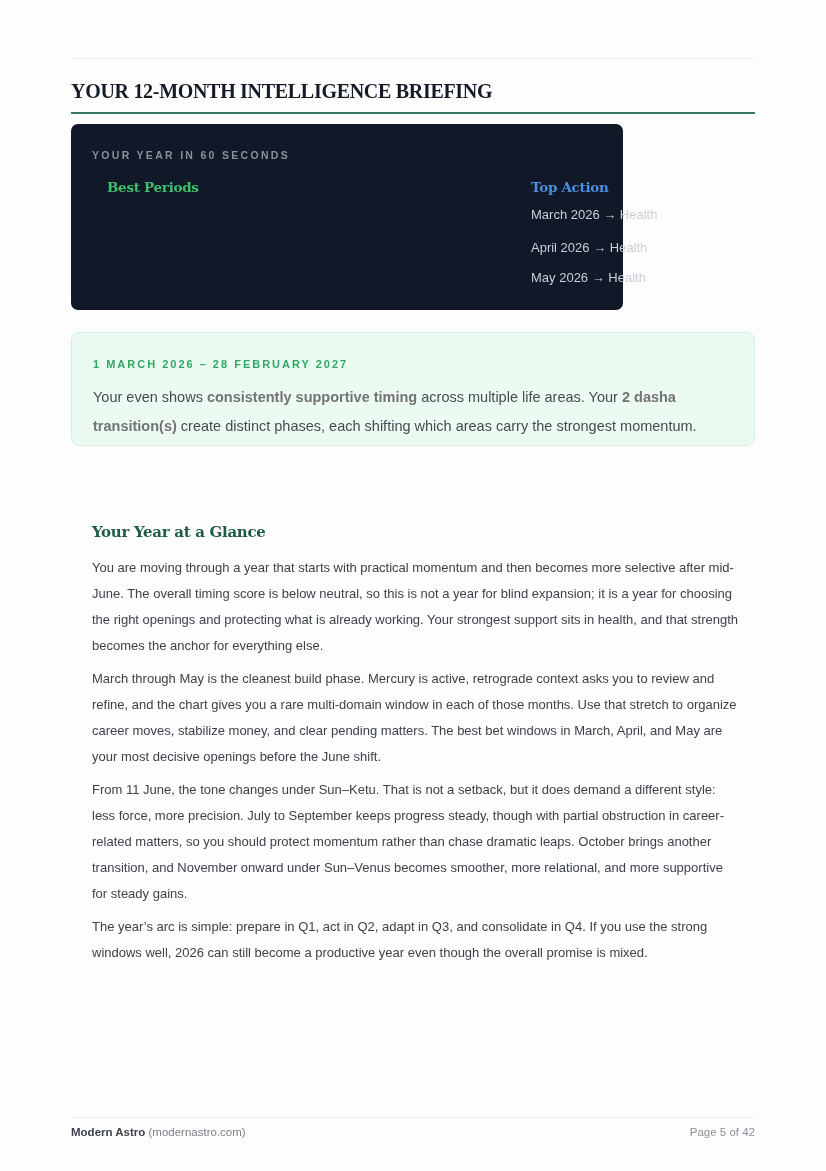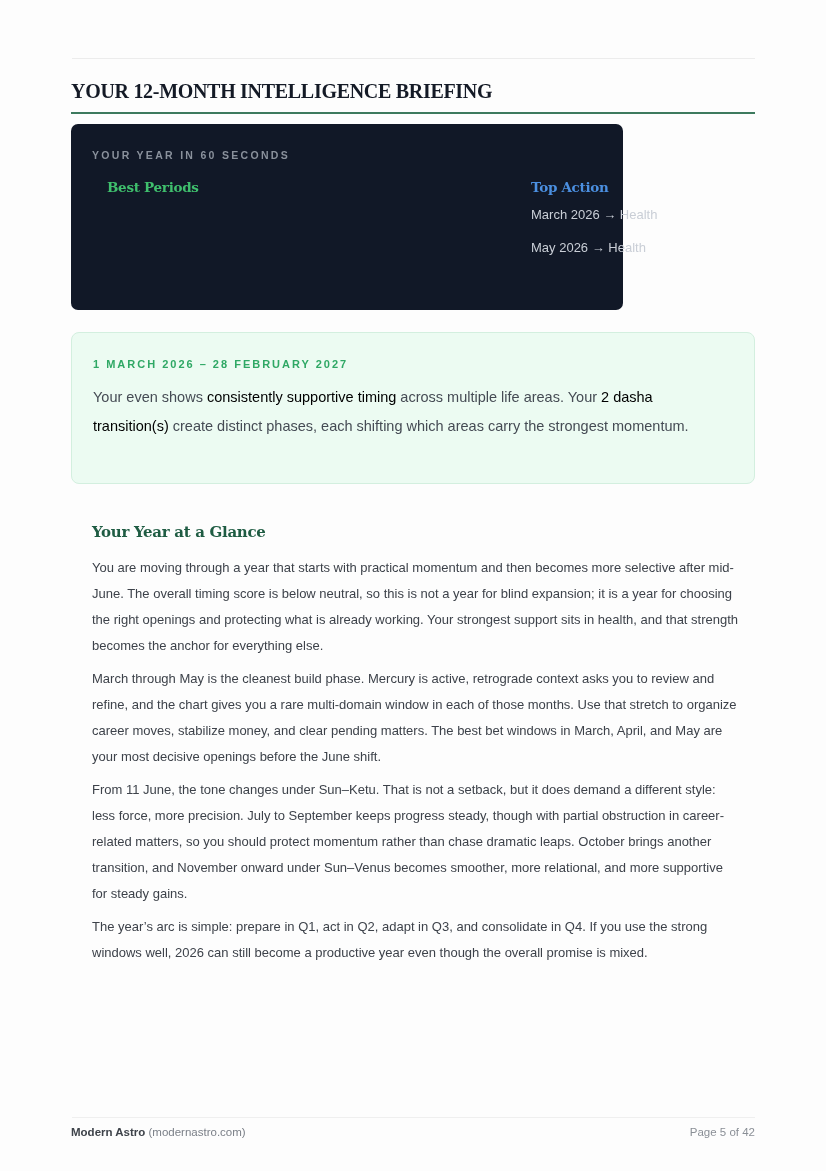--- a/index.html
+++ b/index.html
@@ -93,21 +93,21 @@
       white-space: nowrap;
     }
     .col-list-item:first-child { line-height: 22px; margin-bottom: 7px; }
 
     
     .range-card {
       position: absolute;
       left: 71px;
       top: 332px;
       width: 684px;
-      height: 152px;
+      height: 114px;
       background: #ecfbf2;
       border: 1px solid #d3efdf;
       border-radius: 8px;
     }
     .range-kicker {
       position: absolute;
       left: 21px;
       top: 25px;
       font-size: 11px;
       font-weight: bold;
@@ -117,21 +117,21 @@
     }
     .range-body {
       position: absolute;
       left: 21px;
       top: 50px;
       width: 620px;
       font-size: 14.5px;
       line-height: 28.5px;
       color: #454b54;
     }
-    .range-body b { color: #000000; font-weight: normal; }
+    .range-body b { color: #737373; font-weight: bold; }
 
     
     .glance-heading {
       position: absolute;
       left: 92px;
       top: 523px;
       font-family: "DejaVu Serif", serif;
       font-weight: bold;
       font-size: 15px;
       letter-spacing: -0.3px;
@@ -193,20 +193,21 @@
 
     <div class="summary-col c1">
       <div class="col-heading green">Best Periods</div>
     </div>
 
 
     <div class="summary-col c3">
       <div class="col-heading blue">Top Action</div>
       <div>
         <div class="col-list-item">March 2026 → Health</div>
+        <div class="col-list-item">April 2026 → Health</div>
         <div class="col-list-item">May 2026 → Health</div>
       </div>
     </div>
   </section>
 
   <section class="range-card">
     <div class="range-kicker">1 MARCH 2026 – 28 FEBRUARY 2027</div>
     <p class="range-body"><span>Your even shows </span><b>consistently supportive timing</b><span> across multiple life areas. Your </span><b>2 dasha transition(s)</b><span> create distinct phases, each shifting which areas carry the strongest momentum.</span></p>
   </section>
 

